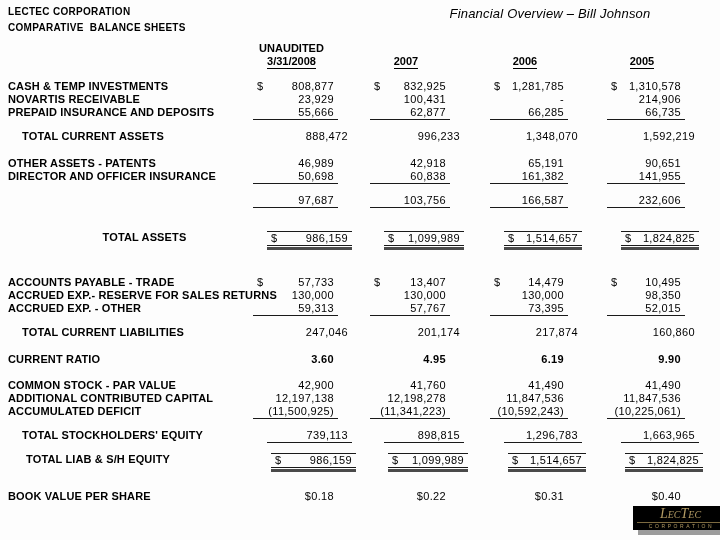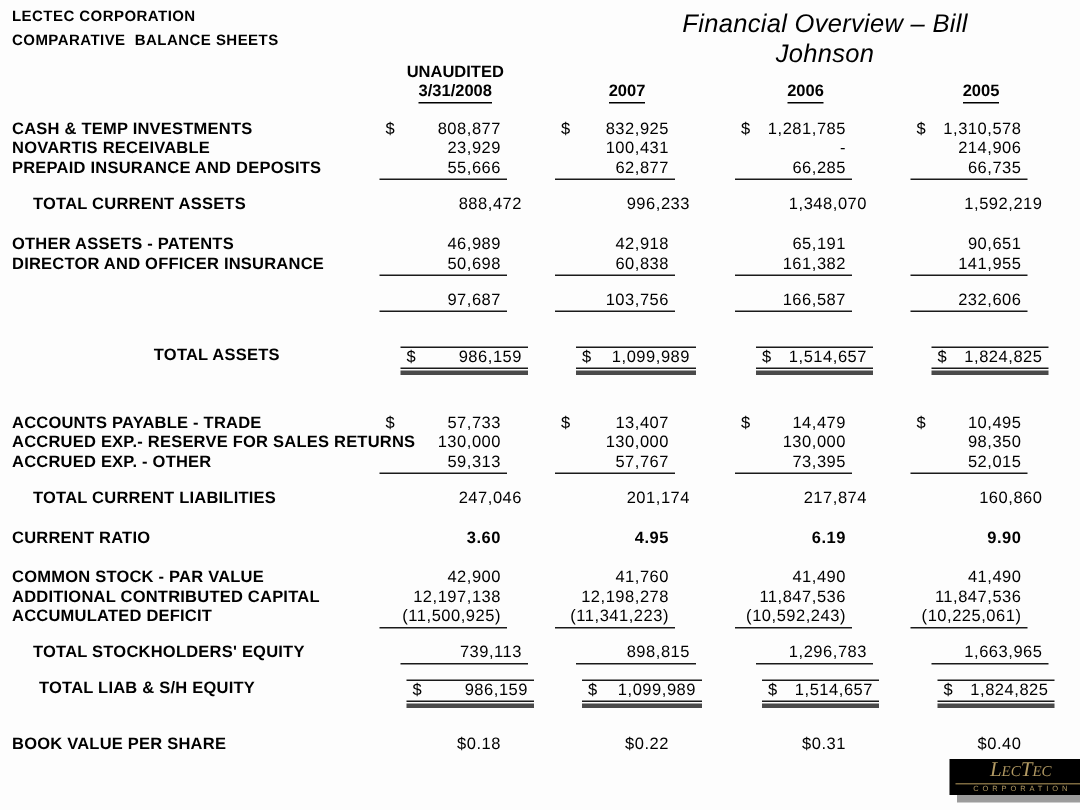--- a/index.html
+++ b/index.html
@@ -4,23 +4,23 @@
 <style>
   html,body{margin:0;padding:0;}
   body{
     width:720px;height:540px;overflow:hidden;position:relative;
     background:#fdfdfd;color:#000;
     font-family:"Liberation Sans","DejaVu Sans",sans-serif;
     font-size:11px;
   }
   
   .company{position:absolute;left:8px;top:4px;font-weight:bold;font-size:10px;letter-spacing:.3px;line-height:16px;white-space:pre;}
-  .overview{position:absolute;left:420px;top:6px;width:260px;text-align:center;font-style:italic;font-size:17px;letter-spacing:.2px;}
+  .overview{position:absolute;left:420px;top:6px;width:260px;text-align:center;font-style:italic;font-size:13px;letter-spacing:.2px;}
   
-  .thead{position:absolute;left:16px;top:42px;display:flex;align-items:flex-end;}
+  .thead{position:absolute;left:4px;top:42px;display:flex;align-items:flex-end;}
   .rows{position:absolute;left:8px;top:80px;}
   .label{flex:0 0 245px;width:245px;white-space:nowrap;letter-spacing:.15px;font-weight:bold;}
   .ind1{padding-left:14px;}
   .ind2{padding-left:18px;}
   .cell{display:flex;justify-content:space-between;align-items:baseline;position:relative;height:13px;}
   .c1{width:85px;margin-left:0;}
   .c2{width:80px;margin-left:32px;}
   .c3{width:78px;margin-left:40px;}
   .c4{width:78px;margin-left:39px;}
   .row{display:flex;height:13px;line-height:13px;}

